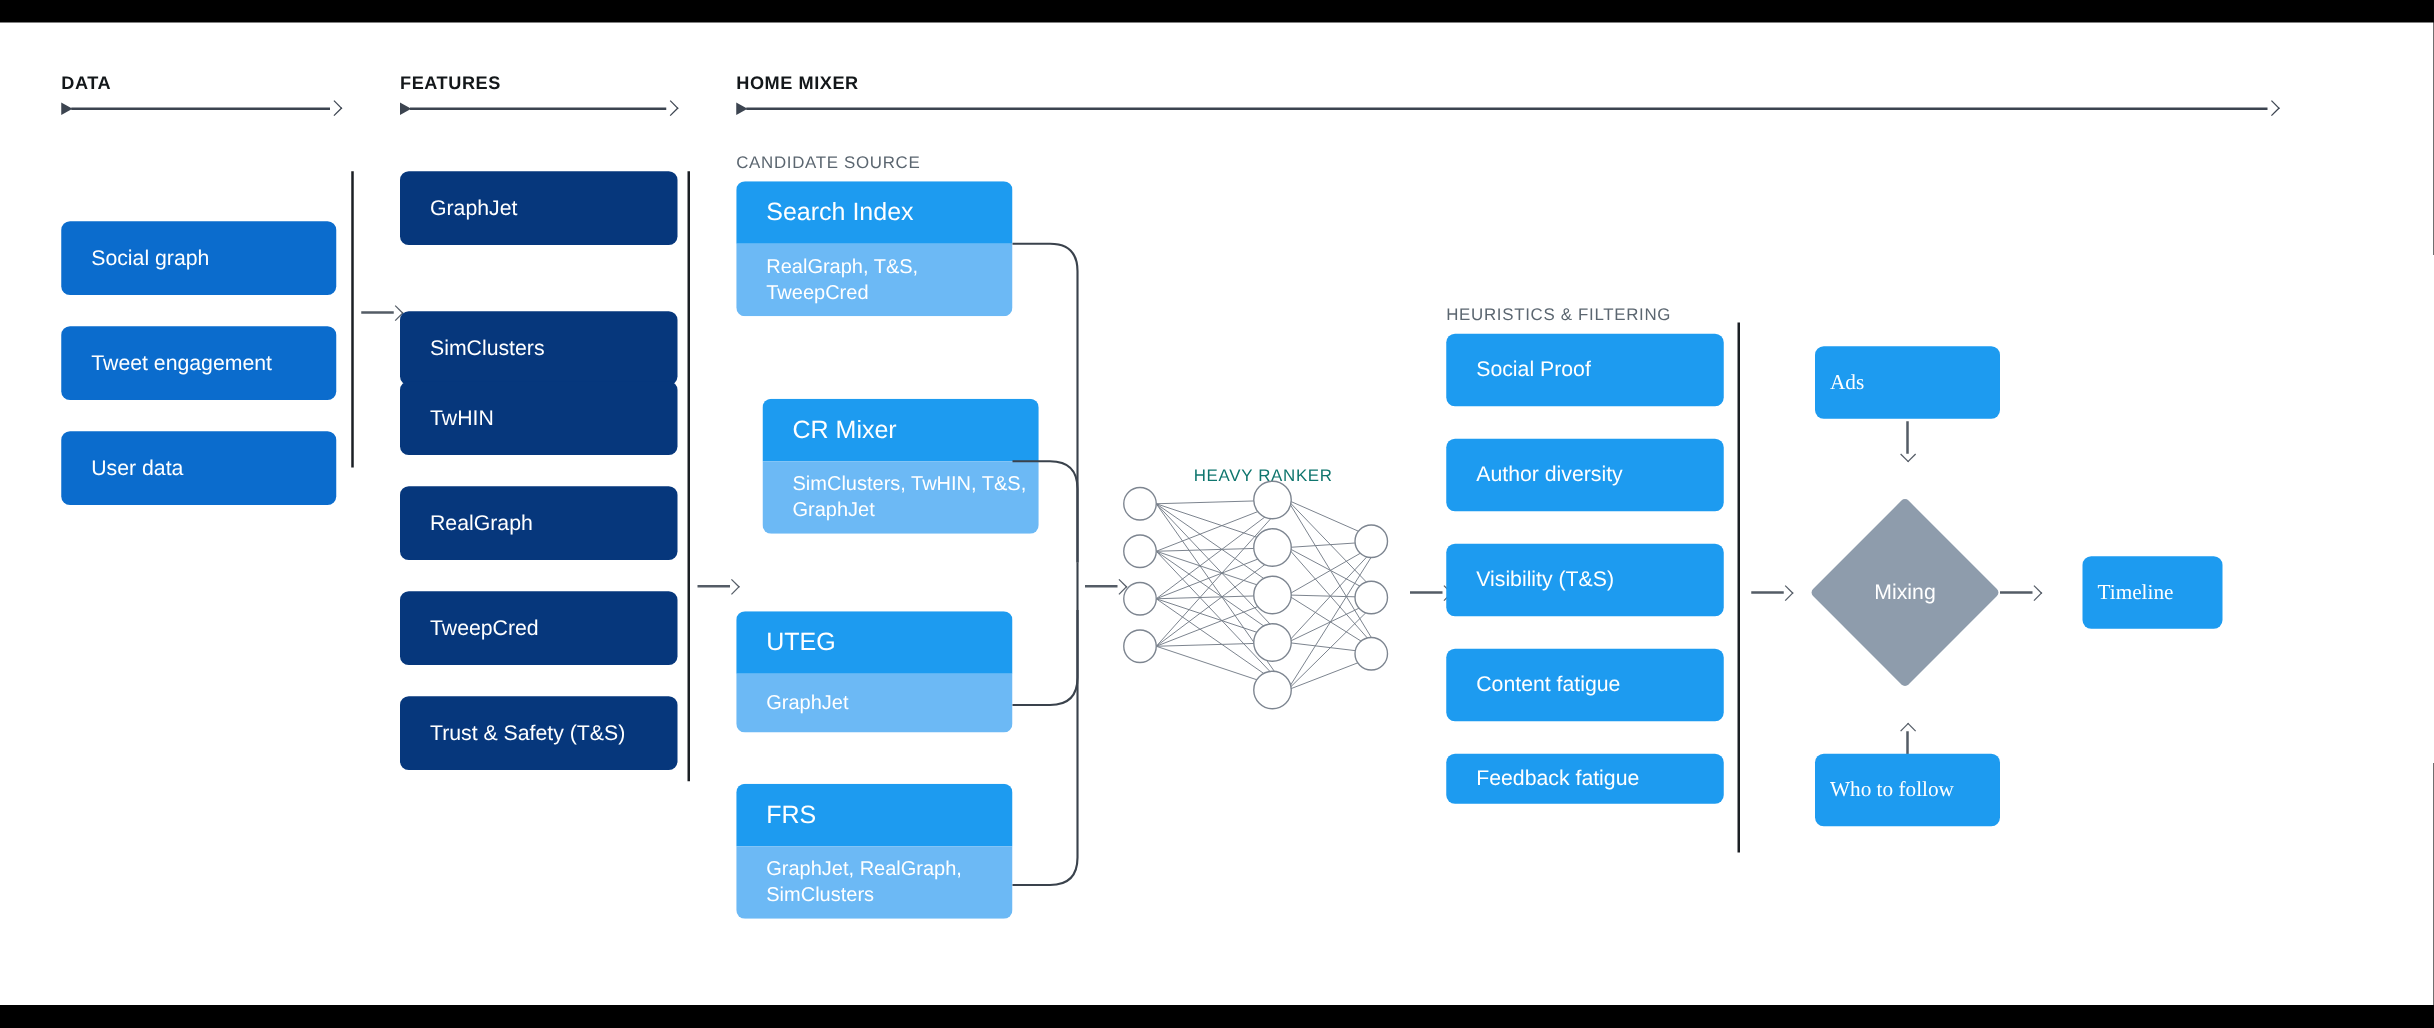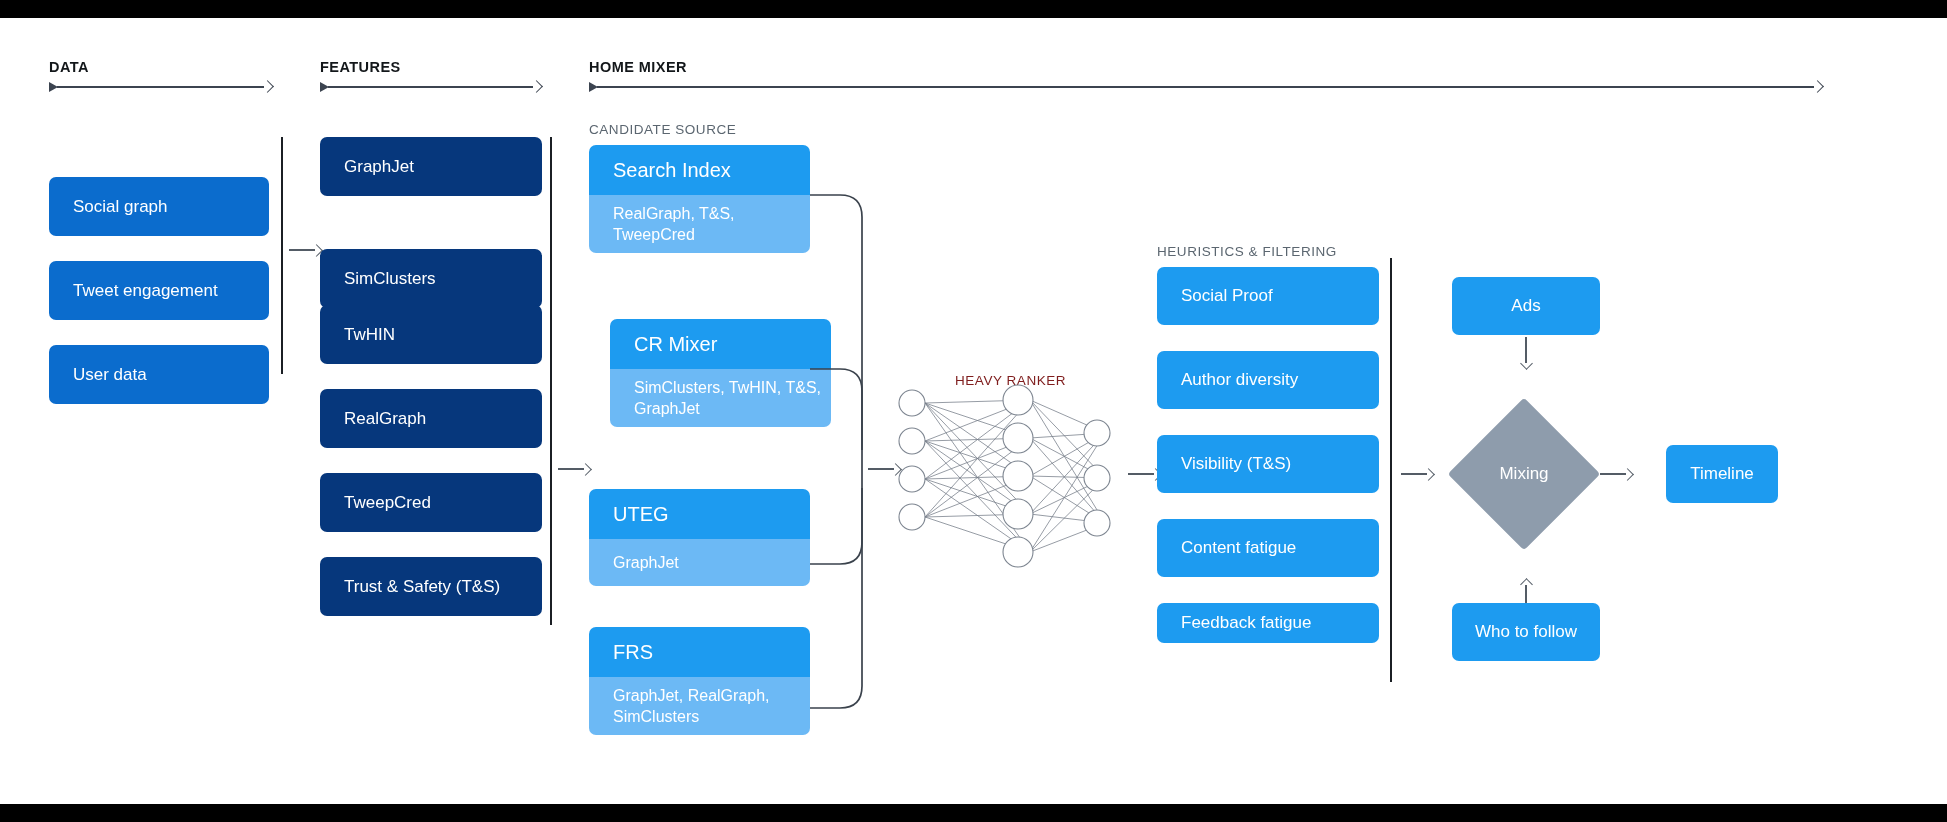--- a/index.html
+++ b/index.html
@@ -15,29 +15,29 @@
   .axis .head-start{position:absolute;left:0;top:1.5px;width:0;height:0;border-top:5.5px solid transparent;border-bottom:5.5px solid transparent;border-left:9px solid #3c4450;}
   .axis .head-end{position:absolute;right:0;top:1px;width:12px;height:12px;}
   .axis .head-end:before{content:"";position:absolute;right:1px;top:1px;width:8px;height:8px;border-top:1.7px solid #3c4450;border-right:1.7px solid #3c4450;transform:rotate(45deg);}
 
   .divider{position:absolute;width:1.8px;background:#1b1f24;}
 
   .card{position:absolute;border-radius:7px;display:flex;align-items:center;box-sizing:border-box;padding-left:24px;color:#fff;font-size:17px;}
   .card.data{background:#0b6ccd;margin-top:40px;}
   .card.feature{background:#06377c;}
   .card.heur{background:#1d9bf0;}
-  .card.out{background:#1d9bf0;justify-content:center;padding-left:0;}
+  .card.out{background:#1d9bf0;padding-left:12px;font-family:Liberation Serif, serif;}
 
   .cs{position:absolute;border-radius:7px;overflow:hidden;}
   .cs .head{background:#1d9bf0;color:#fff;font-size:20px;display:flex;align-items:center;padding-left:24px;box-sizing:border-box;}
   .cs .body{background:#6cb9f5;color:#fff;font-size:16px;padding:0 2px 0 24px;box-sizing:border-box;display:flex;align-items:center;line-height:1.32;}
 
   .sublabel{position:absolute;font-size:13.5px;color:#5b6670;letter-spacing:.55px;}
 
-  .midlabel{position:absolute;font-size:13.5px;color:#7f1d1d;letter-spacing:.55px;text-align:center;}
+  .midlabel{position:absolute;font-size:13.5px;color:#0f766e;letter-spacing:.55px;text-align:center;}
 
   .arrow-r{position:absolute;height:12px;}
   .arrow-r .ln{position:absolute;left:0;top:5.4px;height:1.6px;background:#545c66;right:8px;}
   .arrow-r .hd{position:absolute;right:0;top:0px;width:11px;height:11px;}
   .arrow-r .hd:before{content:"";position:absolute;right:2px;top:1.5px;width:8px;height:8px;border-top:1.6px solid #545c66;border-right:1.6px solid #545c66;transform:rotate(45deg);}
 
   .arrow-v{position:absolute;width:12px;}
   .arrow-v .ln{position:absolute;left:5.2px;top:0;width:1.6px;background:#545c66;bottom:7px;}
   .arrow-v .hd{position:absolute;bottom:0;left:0;width:11px;height:11px;}
   .arrow-v .hd:before{content:"";position:absolute;left:1.5px;bottom:2px;width:8px;height:8px;border-bottom:1.6px solid #545c66;border-right:1.6px solid #545c66;transform:rotate(45deg);}

